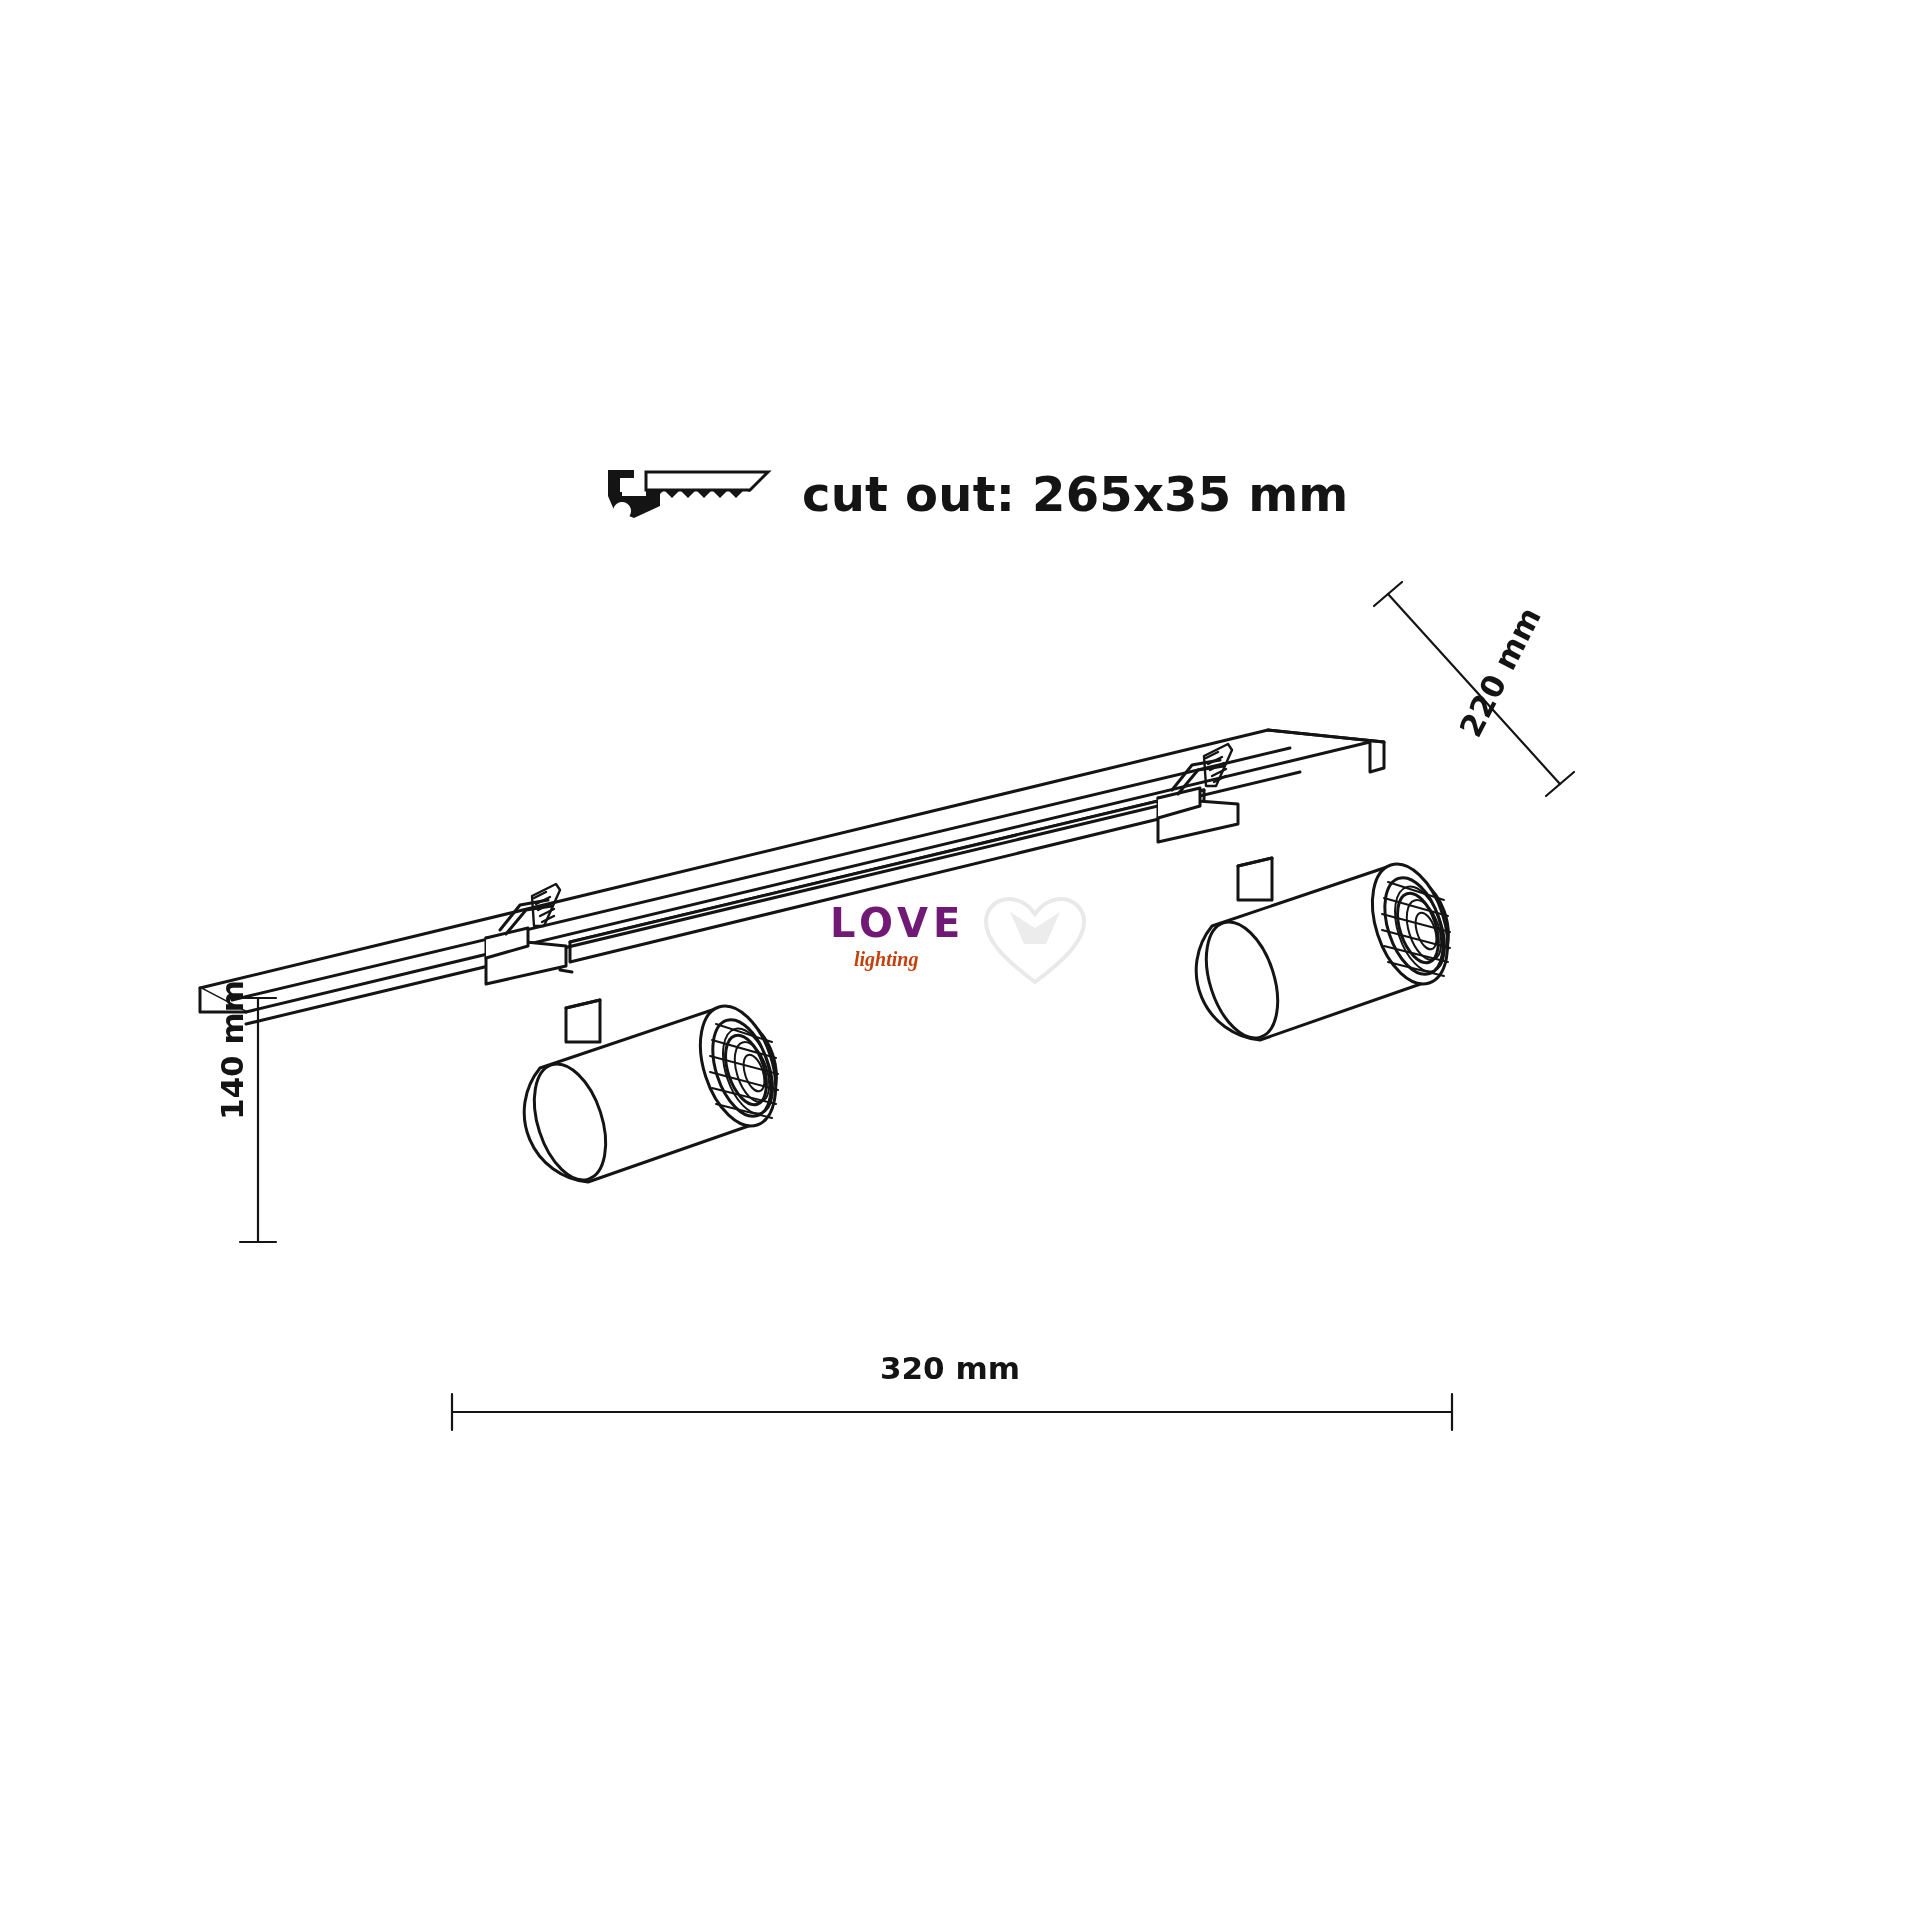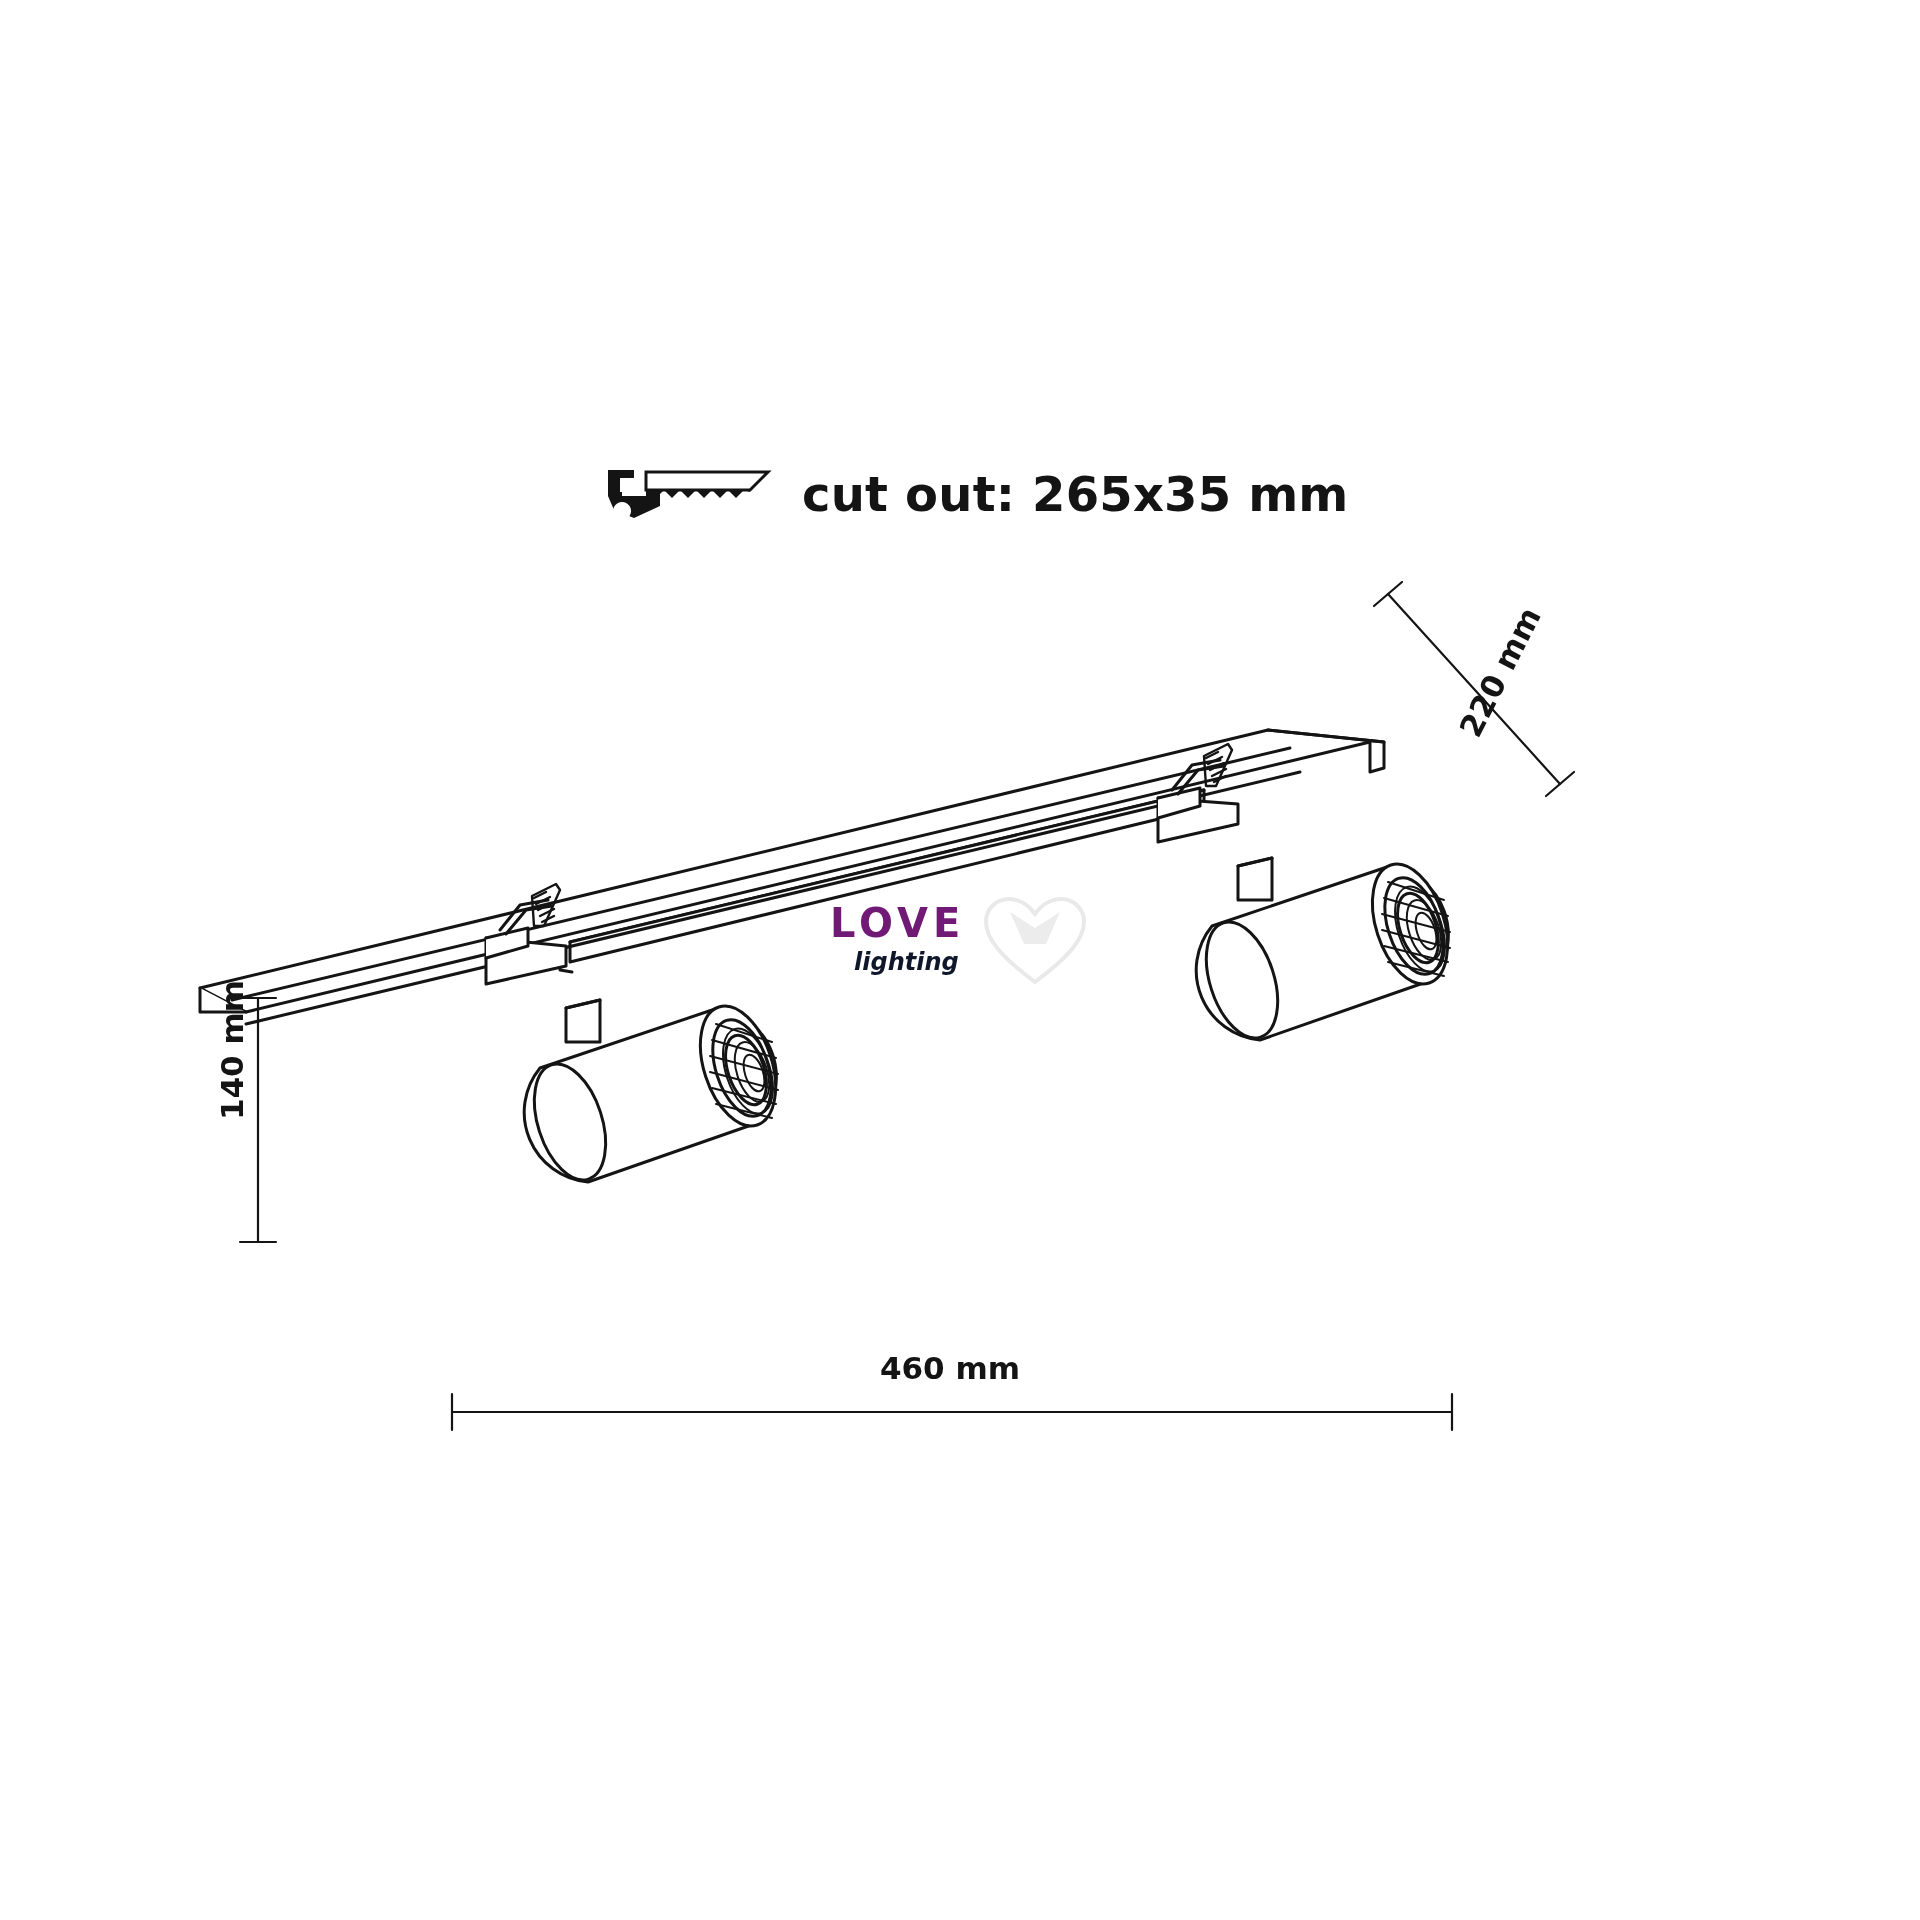--- a/index.html
+++ b/index.html
@@ -77,24 +77,25 @@
     top: 0;
     font-size: 40px;
     letter-spacing: 5px;
     color: #701a75;
     font-weight: 600;
   }
   .wm-bot {
     position: absolute;
     left: 24px;
     top: 48px;
-    font-size: 24px;
+    font-size: 20px;
     font-style: italic;
-    color: #0f172a;
+    color: #c2410c;
     font-weight: 600;
+    font-family: Liberation Serif, serif;
   }
 </style>
 </head>
 <body>
 
 <div class="stage">
 
   <div class="cutout-row">
     <span>
       <svg width="180" height="60" viewBox="0 0 180 60" xmlns="http://www.w3.org/2000/svg">
@@ -237,15 +238,15 @@
     <div class="wm-top">LOVE</div>
     <div class="wm-bot">lighting</div>
     <svg width="110" height="96" viewBox="0 0 110 96" style="position:absolute;left:150px;top:-6px;">
       <path d="M55 88 C20 62 6 44 6 28 C6 14 17 5 29 5 C38 5 48 10 55 20 C62 10 72 5 81 5 C93 5 104 14 104 28 C104 44 90 62 55 88 Z" fill="none" stroke="#e9e9e9" stroke-width="4"></path>
       <path d="M30 18 L55 34 L80 18 L66 50 L44 50 Z" fill="#ececec"></path>
     </svg>
   </div>
 
   <div class="dim-label" id="label-140">140 mm</div>
   <div class="dim-label" id="label-220">220 mm</div>
-  <div class="dim-label" id="label-460">460 mm</div>
+  <div class="dim-label" id="label-460">320 mm</div>
 
 </div>
 
 </body></html>

